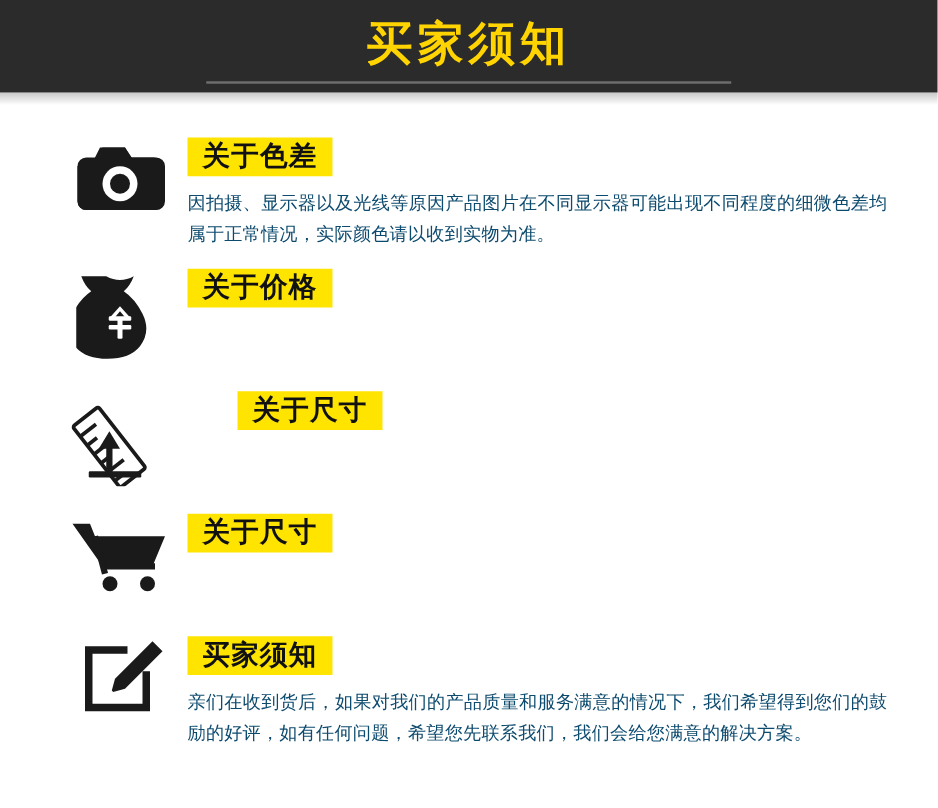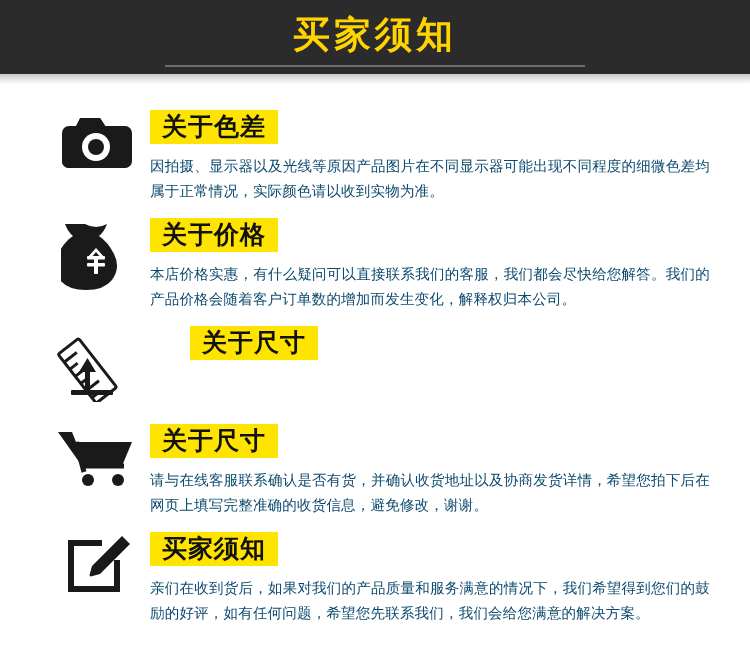--- a/index.html
+++ b/index.html
@@ -77,21 +77,21 @@
     box-sizing: border-box;
   }
   .text-box {
     flex: 1;
     padding-left: 8px;
   }
   .tag {
     display: inline-block;
     background: #ffe400;
     color: #111111;
-    font-size: 25px;
+    font-size: 22px;
     font-weight: bold;
     letter-spacing: 1px;
     padding: 4px 12px 5px 12px;
     line-height: 1;
   }
   .body-text {
     margin-top: 10px;
     color: #0c4a6e;
     font-size: 14.5px;
     line-height: 25px;
@@ -145,21 +145,20 @@
           <g fill="#ffffff">
             <rect x="26" y="36" width="18" height="3.6" rx="1"></rect>
             <rect x="26" y="43" width="18" height="3.6" rx="1"></rect>
             <rect x="33" y="38" width="4" height="16" rx="1"></rect>
             <polygon points="35,28 44,38 40,38 35,32 30,38 26,38"></polygon>
           </g>
         </svg>
       </div>
       <div class="text-box">
         <div class="tag">关于价格</div>
-        <div class="body-text">本店价格实惠，有什么疑问可以直接联系我们的客服，我们都会尽快给您解答。我们的产品价格会随着客户订单数的增加而发生变化，解释权归本公司。</div>
       </div>
     </div>
 
     <div class="section sec-size">
       <div class="icon-box">
         <svg width="78" height="74" viewBox="0 0 78 74" aria-hidden="true">
           <g transform="rotate(-38 40 34)">
             <rect x="14" y="4" width="26" height="62" rx="2" fill="none" stroke="#1a1a1a" stroke-width="3"></rect>
             <g stroke="#1a1a1a" stroke-width="3">
               <line x1="14" y1="14" x2="30" y2="14"></line>
@@ -187,21 +186,20 @@
         <svg width="80" height="62" viewBox="0 0 80 62" aria-hidden="true">
           <path d="M2 6 h14 l4 10 h56 l-10 24 h-40 z" fill="#1a1a1a"></path>
           <path d="M26 40 h42" stroke="#1a1a1a" stroke-width="5" fill="none"></path>
           <path d="M20 16 l8 30" stroke="#1a1a1a" stroke-width="5" fill="none"></path>
           <circle cx="32" cy="54" r="6" fill="#1a1a1a"></circle>
           <circle cx="62" cy="54" r="6" fill="#1a1a1a"></circle>
         </svg>
       </div>
       <div class="text-box">
         <div class="tag">关于尺寸</div>
-        <div class="body-text">请与在线客服联系确认是否有货，并确认收货地址以及协商发货详情，希望您拍下后在网页上填写完整准确的收货信息，避免修改，谢谢。</div>
       </div>
     </div>
 
     <div class="section sec-review">
       <div class="icon-box">
         <svg width="72" height="64" viewBox="0 0 72 64" aria-hidden="true">
           <path d="M8 6 h34 v6 h-28 v40 h40 v-26 h6 v32 h-52 z" fill="#1a1a1a"></path>
           <path d="M62 2 l8 8 l-30 30 l-11 3 l3 -11 z" fill="#1a1a1a"></path>
           <path d="M30 42 l-2 2" stroke="#ffffff" stroke-width="2"></path>
         </svg>

